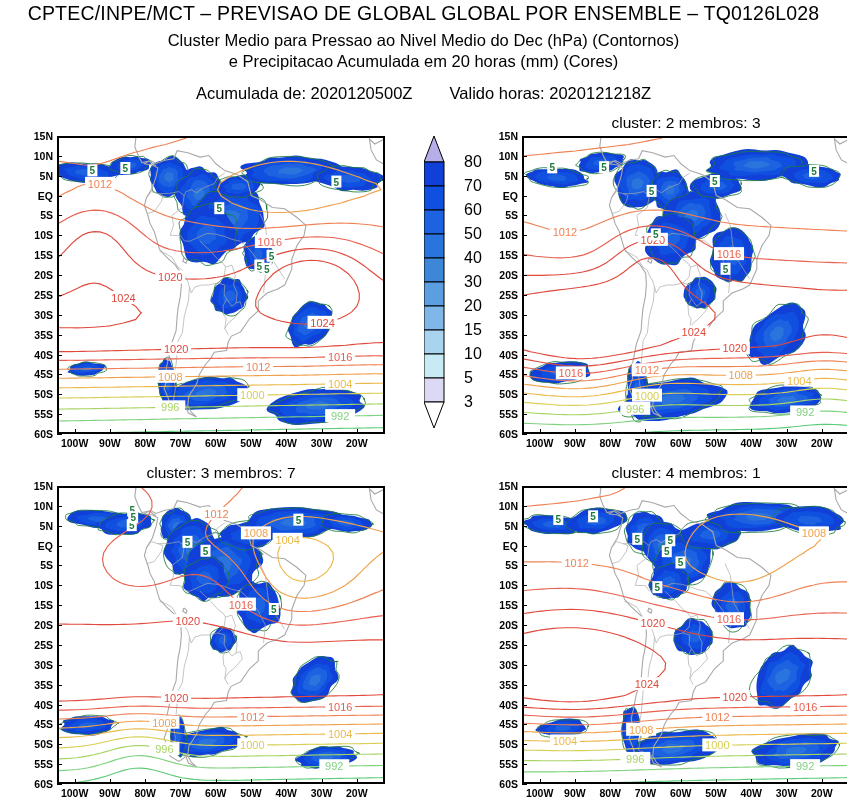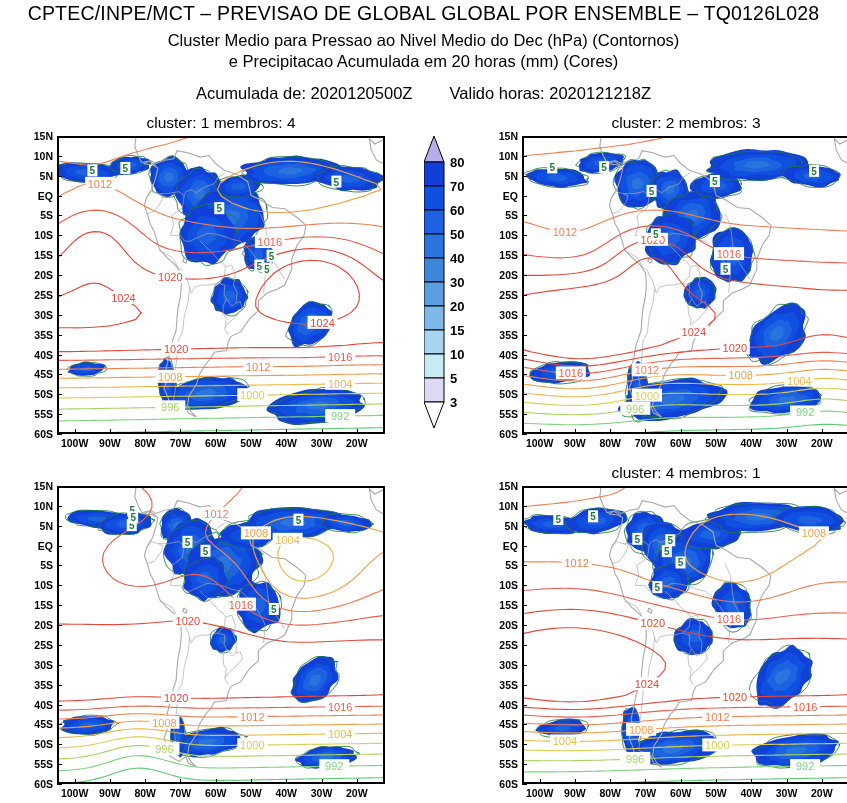--- a/index.html
+++ b/index.html
@@ -18,38 +18,37 @@
   .frame{position:absolute;left:0;top:0;border:2px solid #000;
          background:#fff;box-sizing:border-box;overflow:hidden;}
   .frame svg{display:block;}
 
   .ytick{position:absolute;text-align:right;font-size:10.5px;font-weight:bold;
          transform:translateY(-50%);white-space:nowrap;}
   .xtick{position:absolute;text-align:center;font-size:10.5px;font-weight:bold;
          transform:translateX(-50%);white-space:nowrap;}
 
   #colorbar-wrap{position:absolute;}
-  .cb-label{position:absolute;font-size:13px;transform:translateY(-50%);
-            white-space:nowrap;left:26px;font-weight:bold;}
+  .cb-label{position:absolute;font-size:16px;transform:translateY(-50%);
+            white-space:nowrap;left:40px;}
 </style>
 </head>
 <body>
 
 <div class="hdr" id="title-main">CPTEC/INPE/MCT – PREVISAO DE GLOBAL GLOBAL POR ENSEMBLE – TQ0126L028</div>
 <div class="hdr" id="title-sub1">Cluster Medio para Pressao ao Nivel Medio do Dec (hPa) (Contornos)</div>
 <div class="hdr" id="title-sub2">e Precipitacao Acumulada em 20 horas (mm) (Cores)</div>
 <div class="hdr" id="runline">
   <span>Acumulada de: 2020120500Z</span>
   <span style="display:inline-block;width:28px"></span>
   <span>Valido horas: 2020121218Z</span>
 </div>
 
 <div id="panels-host">
     <div class="panel" style="left: 57px; top: 136px; width: 328px; height: 298px;">
-      <div class="panel-title">cluster: 1   membros: 4</div>
       <div class="frame" style="width: 328px; height: 298px;">
         <svg width="328" height="298" viewBox="0 0 328 298">
           <g>
             <path d="M 62.2 36.4 Q 62.1 33.2 59.4 31.8 Q 56.7 30.3 52.4 29.2 Q 48.0 28.2 44.9 26.8 Q 41.8 25.4 36.5 25.6 Q 31.1 25.8 26.9 25.6 Q 22.8 25.5 17.5 24.7 Q 12.3 23.9 8.6 24.7 Q 5.0 25.6 0.8 26.2 Q -3.4 26.8 -4.5 28.3 Q -5.6 29.7 -5.2 31.2 Q -4.9 32.6 -7.0 34.1 Q -9.1 35.5 -5.0 36.8 Q -0.8 38.1 2.5 39.2 Q 5.9 40.3 8.9 41.6 Q 11.9 42.9 16.5 43.7 Q 21.0 44.6 26.0 44.9 Q 31.0 45.1 34.8 44.2 Q 38.6 43.2 42.8 43.0 Q 47.0 42.8 48.3 41.5 Q 49.5 40.2 51.6 39.2 Q 53.7 38.3 57.9 37.4 Q 62.2 36.4 62.1 34.8 Z" fill="#1040d8"></path>
             <path d="M 49.5 35.7 Q 49.4 33.6 46.0 32.9 Q 42.7 32.2 41.8 31.2 Q 40.9 30.2 38.4 29.6 Q 35.9 28.9 32.6 29.0 Q 29.4 29.0 26.5 28.2 Q 23.5 27.4 20.2 27.4 Q 16.9 27.3 15.4 28.3 Q 13.8 29.2 10.9 29.4 Q 8.0 29.7 5.7 30.4 Q 3.5 31.0 5.6 32.2 Q 7.8 33.3 7.5 34.2 Q 7.2 35.0 8.5 35.8 Q 9.8 36.6 11.6 37.4 Q 13.3 38.1 15.5 38.8 Q 17.6 39.6 20.2 40.4 Q 22.8 41.3 26.2 41.5 Q 29.6 41.7 31.9 40.9 Q 34.3 40.1 36.4 39.7 Q 38.5 39.3 41.2 39.0 Q 43.9 38.8 46.9 38.3 Q 49.8 37.8 49.6 36.7 Q 49.5 35.7 49.4 34.7 Z" fill="#1050e0"></path>
             <path d="M 36.5 34.9 Q 35.9 34.1 35.8 33.6 Q 35.8 33.1 34.5 32.8 Q 33.3 32.4 31.9 32.2 Q 30.5 32.1 29.3 31.6 Q 28.2 31.1 26.6 31.0 Q 25.0 30.8 23.7 31.1 Q 22.4 31.4 21.0 31.5 Q 19.7 31.6 18.5 31.8 Q 17.3 32.1 16.7 32.5 Q 16.0 32.8 16.6 33.3 Q 17.3 33.9 16.0 34.3 Q 14.7 34.7 16.3 35.1 Q 18.0 35.5 18.8 35.9 Q 19.6 36.3 20.9 36.6 Q 22.2 36.9 23.5 37.2 Q 24.8 37.5 26.3 37.5 Q 27.8 37.4 29.4 37.5 Q 31.0 37.7 32.7 37.6 Q 34.4 37.6 34.5 37.0 Q 34.6 36.4 35.5 36.1 Q 36.4 35.8 36.5 35.4 Q 36.5 34.9 36.2 34.5 Z" fill="#1d62e0"></path>
             <path d="M 59.7 36.2 Q 57.8 33.4 55.9 32.0 Q 53.9 30.7 52.3 29.0 Q 50.8 27.4 45.8 26.7 Q 40.8 26.0 35.9 26.0 Q 31.0 25.9 26.7 25.3 Q 22.4 24.6 18.3 25.0 Q 14.3 25.4 9.6 25.5 Q 4.9 25.6 1.8 26.5 Q -1.3 27.4 -4.7 28.4 Q -8.1 29.3 -8.7 30.9 Q -9.2 32.4 -6.4 33.8 Q -3.6 35.3 -0.6 36.5 Q 2.5 37.6 2.7 39.4 Q 3.0 41.1 7.2 42.1 Q 11.4 43.2 16.7 43.0 Q 21.9 42.9 26.4 43.8 Q 30.9 44.7 35.2 44.3 Q 39.5 43.9 44.3 43.8 Q 49.2 43.7 51.2 42.4 Q 53.2 41.1 55.4 40.0 Q 57.6 38.9 58.7 37.6 Q 59.7 36.2 58.8 34.8 Z" fill="none" stroke="#1f7a3d" stroke-width="1" opacity=".85"></path>
             <path d="M 93.7 24.6 Q 91.2 22.3 89.8 21.3 Q 88.4 20.2 85.2 20.2 Q 82.0 20.1 80.6 18.9 Q 79.1 17.7 75.8 18.6 Q 72.5 19.5 69.7 19.1 Q 66.9 18.7 63.6 19.1 Q 60.4 19.6 58.4 20.8 Q 56.5 22.1 54.2 23.2 Q 51.9 24.3 52.3 25.7 Q 52.8 27.0 50.2 28.4 Q 47.7 29.8 49.1 30.9 Q 50.5 32.0 52.3 32.8 Q 54.2 33.6 55.6 34.6 Q 57.1 35.6 59.3 36.5 Q 61.6 37.3 65.0 36.8 Q 68.4 36.4 71.6 36.4 Q 74.9 36.5 77.0 35.0 Q 79.2 33.5 83.0 33.2 Q 86.8 32.9 88.8 31.6 Q 90.8 30.2 90.0 28.8 Q 89.3 27.3 91.5 26.0 Q 93.7 24.6 92.4 23.4 Z" fill="#1040d8"></path>
             <path d="M 84.6 25.6 Q 82.7 24.3 83.0 23.3 Q 83.3 22.2 81.8 21.7 Q 80.3 21.2 77.8 21.6 Q 75.3 22.0 73.8 21.3 Q 72.3 20.6 70.4 21.5 Q 68.5 22.3 66.6 22.5 Q 64.7 22.7 62.9 23.2 Q 61.0 23.8 60.4 24.6 Q 59.8 25.5 58.8 26.3 Q 57.9 27.0 57.8 27.8 Q 57.7 28.6 58.3 29.3 Q 58.9 30.0 59.0 30.8 Q 59.2 31.6 60.4 32.2 Q 61.6 32.8 63.6 32.8 Q 65.6 32.8 67.4 33.3 Q 69.1 33.7 71.0 33.0 Q 73.0 32.3 75.0 32.1 Q 77.0 31.9 78.6 31.2 Q 80.1 30.5 81.2 29.7 Q 82.2 28.9 83.3 28.1 Q 84.3 27.3 84.5 26.4 Q 84.6 25.6 83.6 25.0 Z" fill="#1050e0"></path>
             <path d="M 78.1 26.3 Q 77.3 25.6 77.0 25.2 Q 76.6 24.8 75.7 24.7 Q 74.8 24.6 74.0 24.4 Q 73.2 24.3 72.3 24.2 Q 71.4 24.0 70.4 24.2 Q 69.4 24.3 68.4 24.5 Q 67.4 24.8 66.8 25.2 Q 66.1 25.5 65.8 26.0 Q 65.4 26.4 65.1 26.7 Q 64.9 27.1 64.1 27.6 Q 63.4 28.0 63.5 28.4 Q 63.7 28.8 63.9 29.3 Q 64.2 29.7 65.1 29.9 Q 66.0 30.0 66.9 30.2 Q 67.8 30.4 68.9 30.3 Q 69.9 30.2 70.8 29.9 Q 71.8 29.6 73.0 29.7 Q 74.2 29.8 75.0 29.4 Q 75.8 29.0 76.6 28.6 Q 77.5 28.2 77.1 27.7 Q 76.7 27.2 77.4 26.8 Q 78.1 26.3 77.7 26.0 Z" fill="#1d62e0"></path>
@@ -461,20 +460,21 @@
       <div class="xtick" style="left: 193.978px; top: 301px;">50W</div>
       <div style="position: absolute; top: 293px; height: 5px; width: 1px; background: rgb(0, 0, 0); left: 193.978px;"></div>
       <div class="xtick" style="left: 229.247px; top: 301px;">40W</div>
       <div style="position: absolute; top: 293px; height: 5px; width: 1px; background: rgb(0, 0, 0); left: 229.247px;"></div>
       <div class="xtick" style="left: 264.516px; top: 301px;">30W</div>
       <div style="position: absolute; top: 293px; height: 5px; width: 1px; background: rgb(0, 0, 0); left: 264.516px;"></div>
       <div class="xtick" style="left: 299.785px; top: 301px;">20W</div>
       <div style="position: absolute; top: 293px; height: 5px; width: 1px; background: rgb(0, 0, 0); left: 299.785px;"></div>
     </div>
     <div class="panel" style="left: 57px; top: 486px; width: 328px; height: 298px;">
+      <div class="panel-title">cluster: 3   membros: 7</div>
       <div class="frame" style="width: 328px; height: 298px;">
         <svg width="328" height="298" viewBox="0 0 328 298">
           <g>
             <path d="M 67.8 32.7 Q 67.5 30.2 68.2 28.7 Q 69.0 27.2 65.5 26.0 Q 61.9 24.8 56.6 24.6 Q 51.2 24.5 47.8 23.6 Q 44.3 22.8 40.1 22.4 Q 36.0 21.9 31.9 22.1 Q 27.8 22.2 23.2 22.3 Q 18.5 22.4 15.7 23.3 Q 12.9 24.3 11.7 25.6 Q 10.5 26.8 9.5 28.1 Q 8.4 29.3 8.2 30.7 Q 8.0 32.1 9.8 33.5 Q 11.6 34.9 16.8 35.6 Q 22.0 36.2 25.1 37.1 Q 28.2 37.9 31.5 39.1 Q 34.9 40.3 39.2 39.9 Q 43.5 39.6 47.0 39.3 Q 50.5 38.9 53.9 38.6 Q 57.3 38.2 60.0 37.6 Q 62.8 36.9 66.1 36.1 Q 69.4 35.4 68.6 34.0 Q 67.8 32.7 67.6 31.4 Z" fill="#1040d8"></path>
             <path d="M 57.5 32.1 Q 62.3 30.4 61.1 29.4 Q 59.9 28.4 57.7 27.5 Q 55.5 26.6 52.5 26.1 Q 49.4 25.5 46.1 25.6 Q 42.8 25.7 39.9 24.9 Q 36.9 24.2 34.7 24.9 Q 32.4 25.6 30.3 26.0 Q 28.1 26.3 26.5 26.8 Q 24.9 27.3 21.2 27.6 Q 17.5 27.9 17.4 28.8 Q 17.4 29.8 18.8 30.8 Q 20.3 31.7 20.6 32.7 Q 21.0 33.7 23.5 34.4 Q 26.1 35.0 28.3 35.8 Q 30.5 36.5 33.7 36.5 Q 36.9 36.5 39.6 36.8 Q 42.4 37.1 45.5 37.3 Q 48.6 37.6 50.2 36.8 Q 51.7 35.9 54.8 35.8 Q 57.8 35.6 59.2 34.9 Q 60.5 34.1 59.0 33.1 Q 57.5 32.1 59.9 31.2 Z" fill="#1050e0"></path>
             <path d="M 48.7 31.6 Q 48.9 30.8 48.7 30.4 Q 48.4 29.9 47.2 29.6 Q 46.0 29.3 44.9 29.1 Q 43.8 28.8 42.5 28.6 Q 41.3 28.4 40.0 28.4 Q 38.7 28.4 37.3 28.3 Q 35.9 28.2 34.2 28.2 Q 32.6 28.1 31.9 28.5 Q 31.2 28.9 30.4 29.3 Q 29.5 29.6 28.8 30.0 Q 28.0 30.4 28.9 30.9 Q 29.7 31.4 30.4 31.9 Q 31.0 32.3 32.5 32.6 Q 33.9 32.8 34.7 33.2 Q 35.5 33.6 37.0 33.7 Q 38.4 33.7 39.8 34.0 Q 41.2 34.2 42.8 34.4 Q 44.4 34.5 45.9 34.3 Q 47.3 34.2 47.6 33.6 Q 47.8 33.1 49.1 32.9 Q 50.5 32.6 49.6 32.1 Q 48.7 31.6 48.8 31.2 Z" fill="#1d62e0"></path>
             <path d="M 74.4 33.1 Q 66.7 30.2 68.1 28.7 Q 69.5 27.1 64.2 26.4 Q 58.8 25.7 56.0 24.5 Q 53.2 23.3 48.8 22.9 Q 44.5 22.5 40.4 22.5 Q 36.2 22.5 32.0 22.3 Q 27.7 22.2 22.8 22.2 Q 18.0 22.2 16.5 23.5 Q 14.9 24.8 10.6 25.5 Q 6.2 26.2 6.6 27.7 Q 7.0 29.2 6.7 30.7 Q 6.5 32.2 11.8 33.2 Q 17.2 34.2 17.1 35.9 Q 17.0 37.6 22.7 37.7 Q 28.4 37.8 32.0 38.3 Q 35.7 38.8 39.8 39.8 Q 43.9 40.8 48.2 40.5 Q 52.4 40.3 55.2 39.4 Q 57.9 38.5 60.5 37.7 Q 63.0 36.9 68.0 36.4 Q 72.9 35.9 73.7 34.5 Q 74.4 33.1 70.6 31.6 Z" fill="none" stroke="#1f7a3d" stroke-width="1" opacity=".85"></path>
             <path d="M 91.6 32.8 Q 93.0 29.3 91.2 27.9 Q 89.5 26.5 85.5 26.3 Q 81.4 26.2 79.4 24.6 Q 77.4 23.1 73.0 24.3 Q 68.7 25.5 65.3 25.9 Q 62.0 26.4 57.7 26.3 Q 53.4 26.1 50.3 27.5 Q 47.2 28.9 46.8 30.8 Q 46.4 32.6 41.5 34.0 Q 36.6 35.4 36.6 37.2 Q 36.7 39.0 40.0 40.1 Q 43.3 41.1 43.6 42.7 Q 44.0 44.3 46.3 45.4 Q 48.7 46.6 52.4 46.7 Q 56.2 46.9 59.9 46.3 Q 63.7 45.7 67.5 46.4 Q 71.3 47.0 75.5 46.3 Q 79.6 45.6 80.7 43.4 Q 81.9 41.2 86.6 40.3 Q 91.4 39.5 92.1 37.7 Q 92.8 35.9 92.2 34.3 Q 91.6 32.8 92.3 31.0 Z" fill="#1040d8"></path>
             <path d="M 84.1 33.6 Q 83.6 31.5 81.7 30.9 Q 79.7 30.3 77.9 29.9 Q 76.0 29.5 74.1 29.2 Q 72.2 28.9 70.2 28.1 Q 68.2 27.3 65.8 28.4 Q 63.4 29.5 61.3 30.0 Q 59.2 30.4 57.3 31.1 Q 55.4 31.8 52.1 32.4 Q 48.7 33.0 47.6 34.2 Q 46.5 35.5 46.2 36.7 Q 45.9 37.9 46.5 39.1 Q 47.0 40.2 49.4 40.8 Q 51.7 41.3 53.9 41.6 Q 56.1 42.0 57.8 42.6 Q 59.4 43.2 61.9 43.1 Q 64.4 42.9 66.9 42.9 Q 69.4 42.8 72.0 42.3 Q 74.5 41.9 75.9 40.7 Q 77.2 39.6 80.3 38.9 Q 83.3 38.2 83.4 37.0 Q 83.6 35.8 83.9 34.7 Q 84.1 33.6 83.8 32.6 Z" fill="#1050e0"></path>
             <path d="M 76.0 34.5 Q 74.2 33.7 73.7 33.3 Q 73.2 32.9 72.8 32.3 Q 72.5 31.7 70.9 31.9 Q 69.4 32.0 68.3 31.7 Q 67.2 31.4 65.9 31.7 Q 64.6 32.1 63.1 32.2 Q 61.7 32.3 61.1 33.0 Q 60.4 33.6 59.3 34.0 Q 58.2 34.4 58.5 35.0 Q 58.7 35.6 58.0 36.1 Q 57.2 36.7 57.2 37.2 Q 57.3 37.8 58.6 37.9 Q 59.9 38.1 60.2 38.7 Q 60.4 39.2 61.3 39.6 Q 62.3 40.0 63.8 39.8 Q 65.2 39.6 66.5 39.3 Q 67.7 39.1 68.9 38.8 Q 70.1 38.5 70.9 38.1 Q 71.8 37.6 72.9 37.2 Q 73.9 36.8 74.8 36.3 Q 75.6 35.7 75.8 35.1 Q 76.0 34.5 75.1 34.1 Z" fill="#1d62e0"></path>

